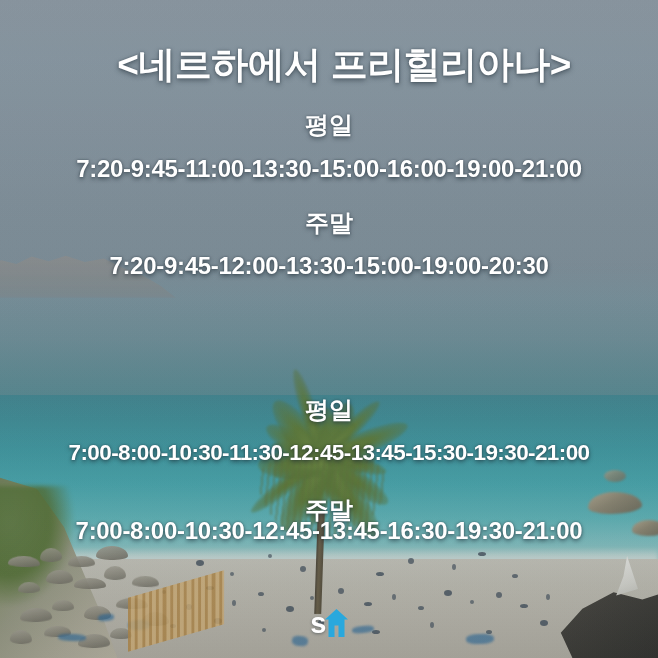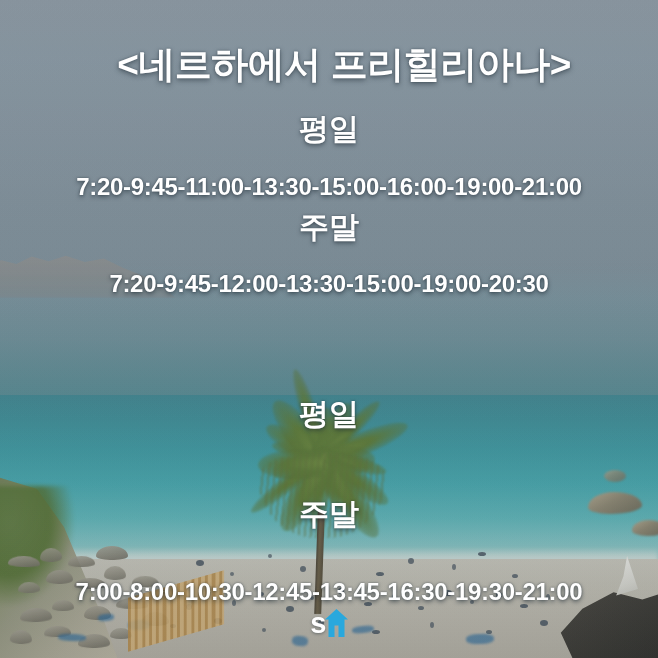--- a/index.html
+++ b/index.html
@@ -235,46 +235,45 @@
     position: absolute;
     left: 15px; width: 100%;
     font-size: 37px;
     font-weight: 700;
     letter-spacing: -0.5px;
     text-shadow: 0 2px 5px rgba(25,38,48,0.55), 0 0 2px rgba(25,38,48,0.45);
   }
   .daylabel {
     position: absolute;
     left: 0; width: 100%;
-    font-size: 30px;
+    font-size: 24px;
     font-weight: 700;
     text-shadow: 0 2px 4px rgba(25,38,48,0.55), 0 0 2px rgba(25,38,48,0.45);
   }
   .times {
     position: absolute;
     left: 0; width: 100%;
     font-size: 24px;
     font-weight: 700;
     letter-spacing: -0.3px;
     text-shadow: 0 2px 4px rgba(25,38,48,0.60), 0 0 2px rgba(25,38,48,0.50);
-    margin-top: 18px;
   }
   .times.wide { font-size: 22.5px; letter-spacing: -0.6px; }
 
   
   #h1      { top: 40px; }
   #d1      { top: 109px; }
   #t1      { top: 155px; }
   #d2      { top: 207px; }
   #t2      { top: 252px; }
   #h2      { top: 325px; }
   #d3      { top: 394px; }
   #t3      { top: 440px; }
   #d4      { top: 494px; }
-  #t4      { top: 560px; }
+  #t4      { top: 517px; }
 
   
   .logo {
     position: absolute;
     left: 0; width: 100%;
     top: 608px;
     display: flex;
     align-items: flex-end;
     justify-content: center;
   }
@@ -409,20 +408,21 @@
     <div class="heading" id="h1">&lt;네르하에서 프리힐리아나&gt;</div>
 
     <div class="daylabel" id="d1">평일</div>
     <div class="times" id="t1">7:20-9:45-11:00-13:30-15:00-16:00-19:00-21:00</div>
 
     <div class="daylabel" id="d2">주말</div>
     <div class="times" id="t2">7:20-9:45-12:00-13:30-15:00-19:00-20:30</div>
 
 
     <div class="daylabel" id="d3">평일</div>
+    <div class="times wide" id="t3">7:00-8:00-10:30-11:30-12:45-13:45-15:30-19:30-21:00</div>
 
     <div class="daylabel" id="d4">주말</div>
     <div class="times" id="t4">7:00-8:00-10:30-12:45-13:45-16:30-19:30-21:00</div>
 
     <div class="logo">
       <span class="logo-text">s</span>
       <span class="logo-house">
         <svg width="25" height="30" viewBox="0 0 25 30" aria-hidden="true">
           <path d="M12.5 1 L24 11.5 L20.5 11.5 L20.5 29 L14.5 29 L14.5 17.5
                    L10.5 17.5 L10.5 29 L4.5 29 L4.5 11.5 L1 11.5 Z" fill="#29a8dd"></path>

